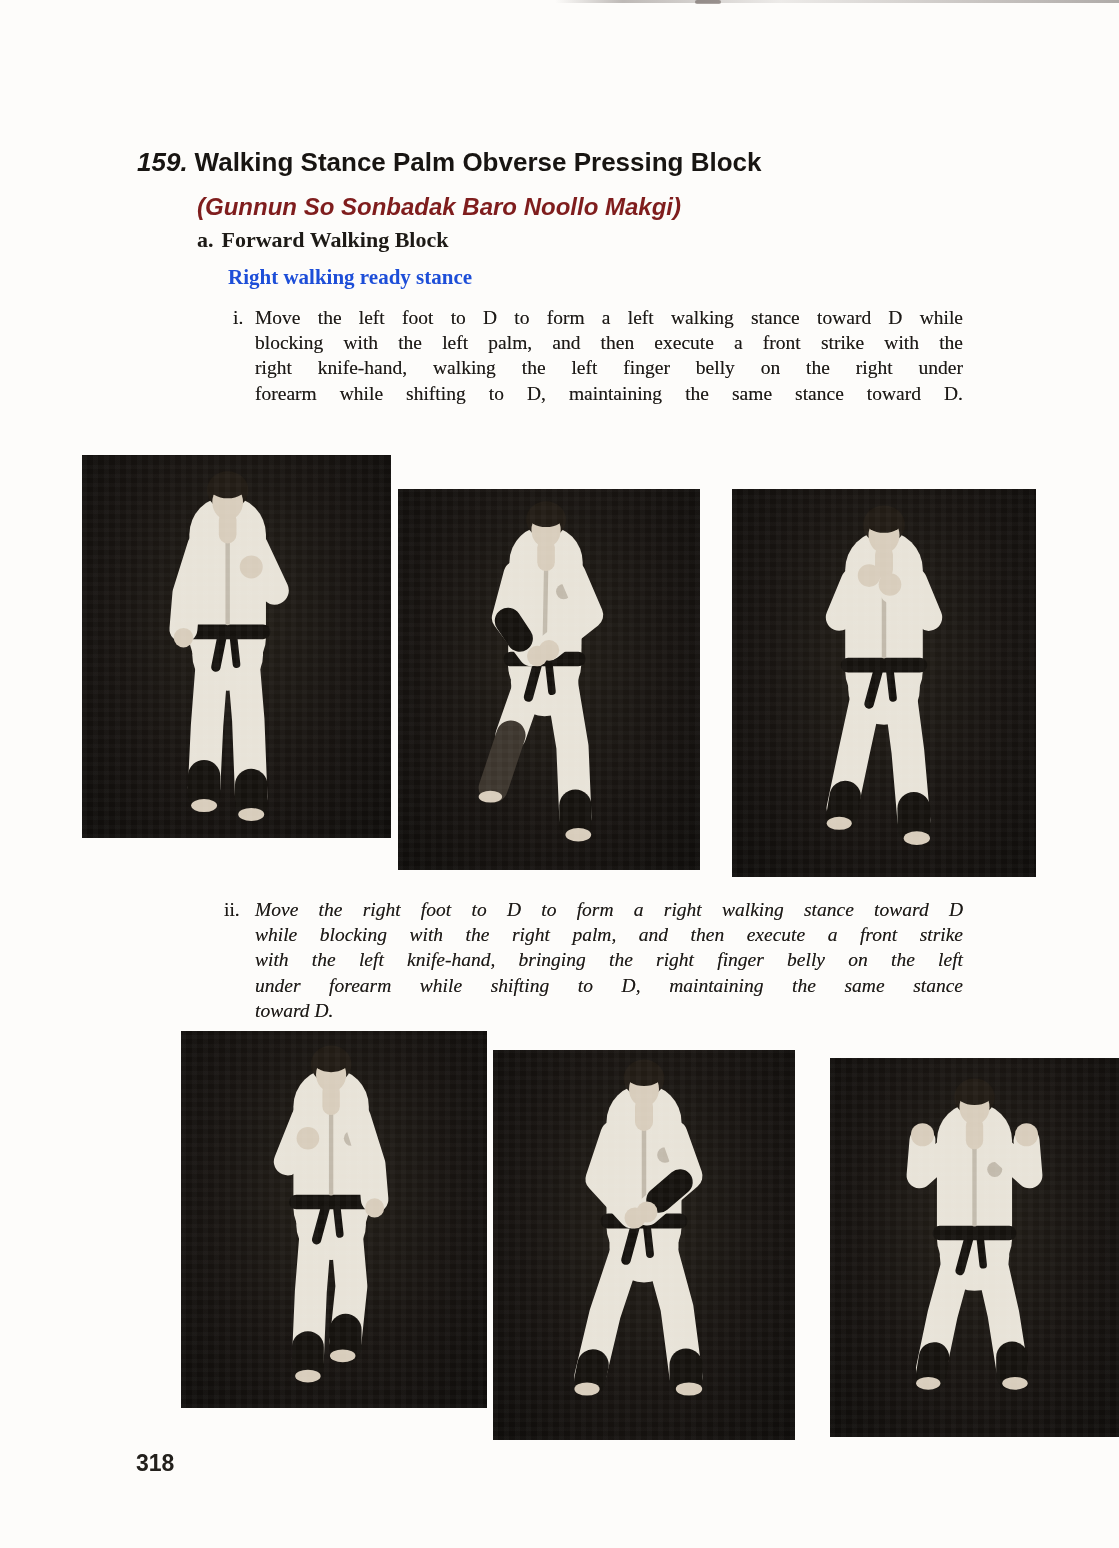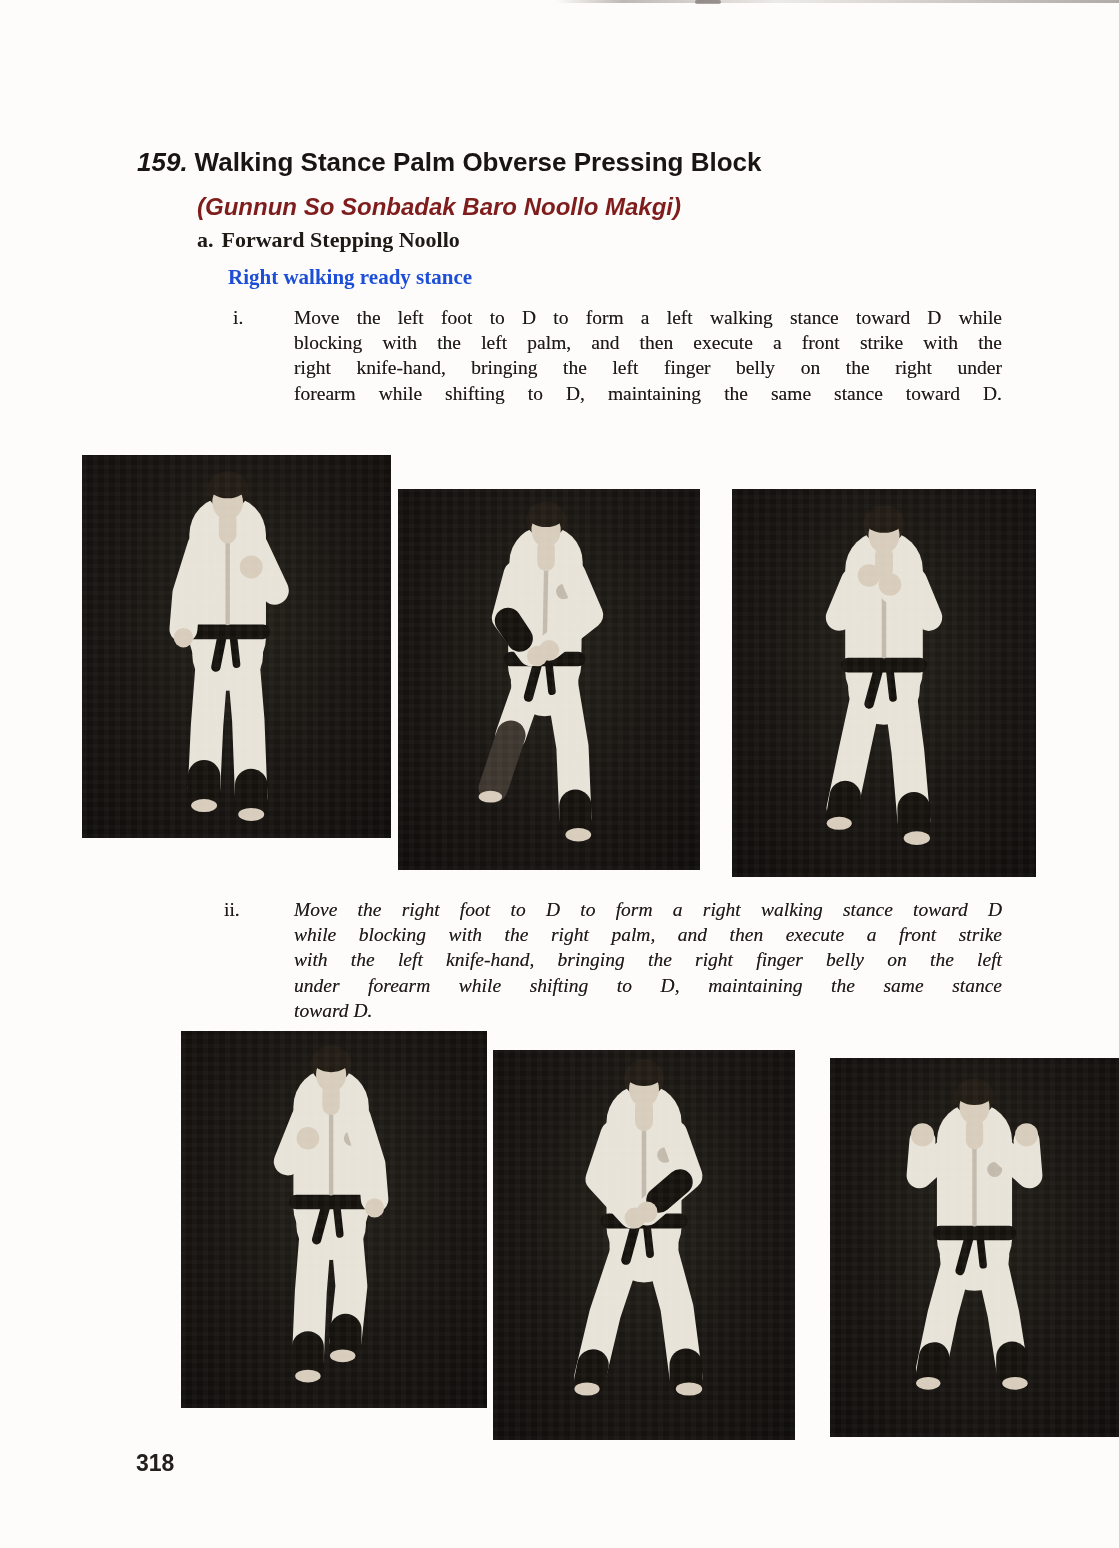--- a/index.html
+++ b/index.html
@@ -26,21 +26,21 @@
   .section-a .lbl{margin-right:8px;}
   .stance-head{position:absolute;left:228px;top:265px;white-space:nowrap;
     font-weight:bold;font-size:21px;line-height:25px;color:#1d4ed8;}
 
   
   .step-marker{position:absolute;font-size:19.5px;line-height:25px;color:#1c1916;
     text-shadow:0 0 .4px rgba(20,16,12,.5);}
   .marker-i{left:233px;top:305px;}
   .marker-ii{left:224px;top:897px;}
   .step-text{position:absolute;width:708px;font-size:19.5px;color:#1c1916;
-    text-shadow:0 0 .4px rgba(20,16,12,.5);margin-left:39px;}
+    text-shadow:0 0 .4px rgba(20,16,12,.5);}
   .step-text .jline{line-height:25.2px;text-align:justify;text-align-last:justify;
     height:25.2px;overflow:visible;white-space:normal;}
   .step-text .jline.last-left{text-align-last:left;}
   .text-i{left:255px;top:305px;}
   .text-ii{left:255px;top:897px;font-style:italic;}
 
   
   .photo{position:absolute;margin:0;padding:0;
     background:radial-gradient(ellipse at 50% 42%, #242019 0%, #181411 55%, #0f0d0b 100%);}
   .photo svg{position:absolute;left:0;top:0;width:100%;height:100%;}
@@ -65,29 +65,29 @@
 
   <div class="artifact-topline"></div>
   <div class="artifact-dot"></div>
 
   <div class="title-line">
     <span class="num">159.</span><span>Walking Stance Palm Obverse Pressing Block</span>
   </div>
   <div class="subtitle">(Gunnun So Sonbadak Baro Noollo Makgi)</div>
 
   <div class="section-a">
-    <span class="lbl">a.</span><span>Forward Stepping Noollo</span>
+    <span class="lbl">a.</span><span>Forward Walking Block</span>
   </div>
   <div class="stance-head">Right walking ready stance</div>
 
   <span class="step-marker marker-i">i.</span>
   <div class="step-text text-i">
       <div class="jline">Move the left foot to D to form a left walking stance toward D while</div>
       <div class="jline">blocking with the left palm, and then execute a front strike with the</div>
-      <div class="jline">right knife-hand, bringing the left finger belly on the right under</div>
+      <div class="jline">right knife-hand, walking the left finger belly on the right under</div>
       <div class="jline">forearm while shifting to D, maintaining the same stance toward D.</div>
     </div>
 
   <figure class="photo photo-1">
       <svg viewBox="0 0 100 130" preserveAspectRatio="xMidYMid meet">
         <polyline points="42,66 40,92 39,113" stroke="#e8e3d8" stroke-width="11" stroke-linecap="round" stroke-linejoin="round" fill="none"></polyline>
         <line x1="39" y1="109" x2="39" y2="115" stroke="#15120e" stroke-width="11" stroke-linecap="round" fill="none"></line>
         <ellipse cx="39" cy="119" rx="4.4" ry="2.2" fill="#d8cdbc"></ellipse>
         <polyline points="52,66 54,90 55,116" stroke="#e8e3d8" stroke-width="11" stroke-linecap="round" stroke-linejoin="round" fill="none"></polyline>
         <line x1="55" y1="112" x2="55" y2="118" stroke="#15120e" stroke-width="11" stroke-linecap="round" fill="none"></line>

